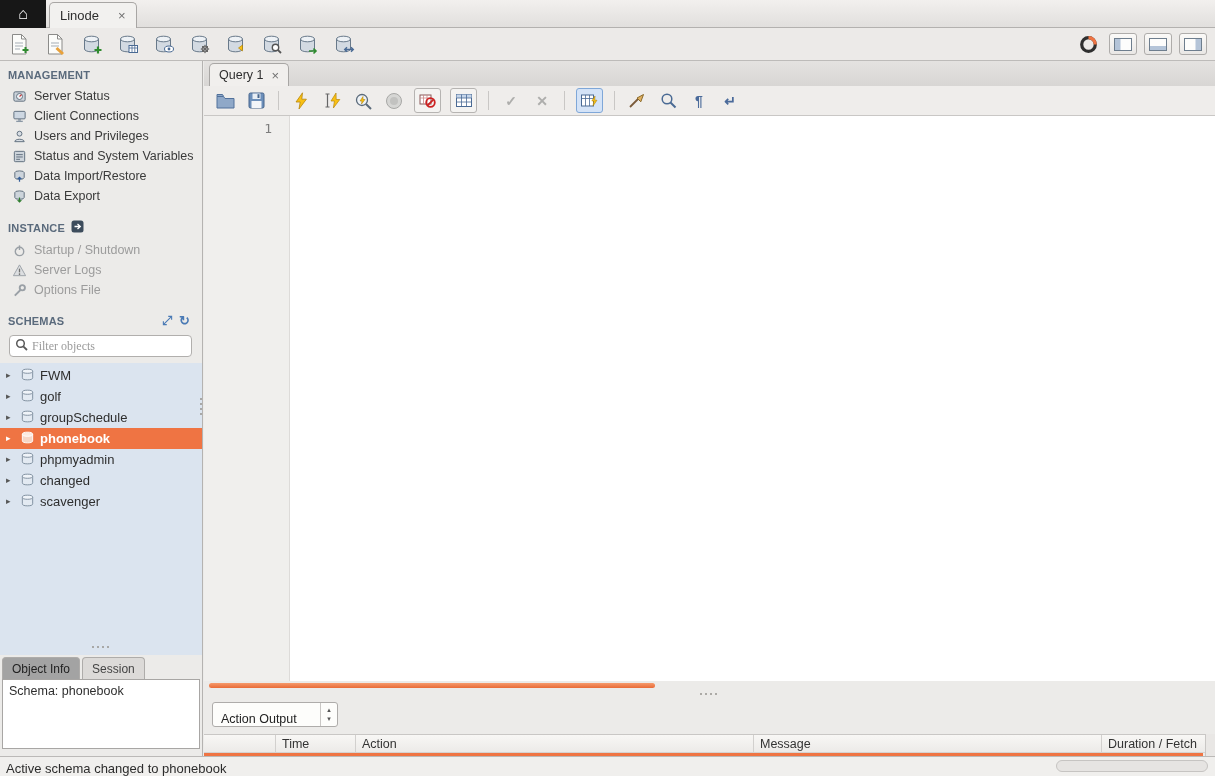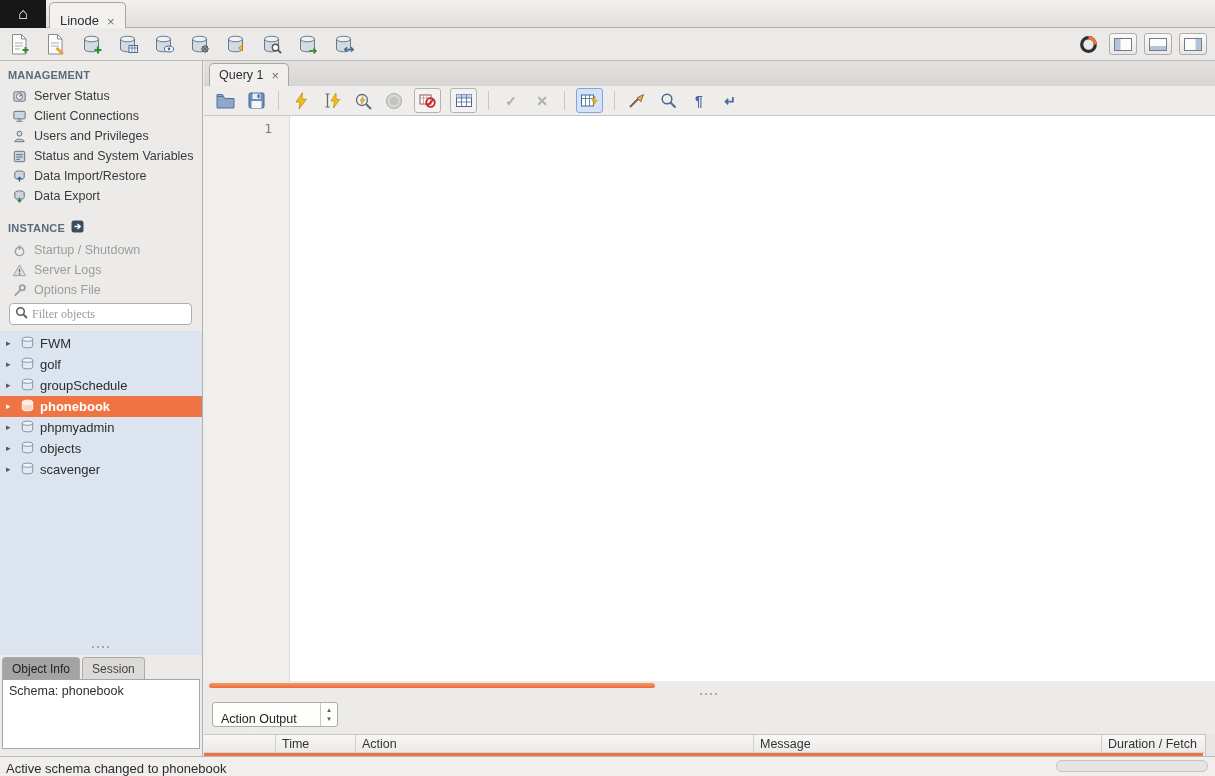--- a/index.html
+++ b/index.html
@@ -3,21 +3,21 @@
 <meta charset="utf-8">
 <style>
   *{box-sizing:border-box;margin:0;padding:0}
   html,body{width:1215px;height:776px}
   body{font-family:"Liberation Sans",sans-serif;font-size:12.5px;color:#2e2e2e;background:#ecebe9;overflow:hidden}
   .app{position:relative;width:1215px;height:776px;background:#ecebe9}
 
   
   .titlebar{position:absolute;left:0;top:0;width:100%;height:28px;background:linear-gradient(#f2f0ee,#e1dfdd);border-bottom:1px solid #b3b1af}
   .home-tab{position:absolute;left:0;top:0;width:46px;height:28px;background:#171717;color:#fff;display:flex;align-items:center;justify-content:center;font-size:16px;cursor:pointer}
-  .conn-tab{position:absolute;left:49px;top:2px;height:26px;padding:0 10px;display:flex;align-items:flex-end;gap:8px;background:#f2f1ef;border:1px solid #a8a6a4;border-bottom:none;border-radius:5px 5px 0 0;font-size:13px}
+  .conn-tab{position:absolute;left:49px;top:2px;height:26px;padding:0 10px;display:flex;align-items:center;gap:19px;background:#f2f1ef;border:1px solid #a8a6a4;border-bottom:none;border-radius:5px 5px 0 0;font-size:13px}
   .tab-close{color:#707070;font-size:13px;line-height:1;cursor:pointer}
 
   
   .main-toolbar{position:absolute;left:0;top:28px;width:100%;height:33px;background:#eceae8;border-bottom:1px solid #bdbbb9;display:flex;align-items:center;padding:0 8px 0 6px;gap:9px}
   .tbi{width:27px;height:27px;display:flex;align-items:center;justify-content:center;cursor:pointer;border-radius:3px}
   .toolbar-right{margin-left:auto;display:flex;align-items:center;gap:7px}
   .ptog{width:28px;height:22px;border:1px solid #aeacaa;border-radius:3px;background:linear-gradient(#fbfaf8,#e9e7e5);display:flex;align-items:center;justify-content:center;cursor:pointer}
 
   
   .sidebar{position:absolute;left:0;top:61px;width:203px;height:695px;background:#ecebe9;border-right:1px solid #b5b3b1;display:flex;flex-direction:column;overflow:hidden}
@@ -299,20 +299,31 @@
     <div class="side-item disabled">
       <span class="ic">
           <svg width="15" height="15" viewBox="0 0 16 16">
             <path d="M3 13.5 L9 7.5" stroke="#9aa0a6" stroke-width="2"></path>
             <circle cx="11" cy="5" r="2.8" fill="none" stroke="#9aa0a6" stroke-width="2"></circle>
           </svg>
         </span>
       <span class="lbl">Options File</span>
     </div>
 
+    <div class="section-title schemas-head" style="padding-top:14px">
+      <span>SCHEMAS</span>
+      <span class="sp"></span>
+      <span class="mini-ic">
+          <svg width="11" height="11" viewBox="0 0 12 12">
+            <path d="M1.5 10.5 L10.5 1.5" stroke="#4a7ab5" stroke-width="1.2"></path>
+            <path d="M6.8 1.5 h3.7 v3.7 M5.2 10.5 H1.5 V6.8" fill="none" stroke="#4a7ab5" stroke-width="1.2"></path>
+          </svg>
+        </span>
+      <span class="mini-ic">↻</span>
+    </div>
 
     <div class="filter-box">
       <span><svg width="13" height="13" viewBox="0 0 13 13">
             <circle cx="5.5" cy="5.5" r="3.8" fill="none" stroke="#5a5a5a" stroke-width="1.5"></circle>
             <path d="M8.3 8.3 L12 12" stroke="#5a5a5a" stroke-width="1.8"></path>
           </svg></span>
       <input placeholder="Filter objects" style="">
     </div>
 
     <div class="schema-list">
@@ -355,21 +366,21 @@
               <ellipse cx="8" cy="4.5" rx="5.5" ry="2.2" fill="#f0f4f9" stroke="#7d8d9d"></ellipse>
             </svg></span>
         <span class="nm">phpmyadmin</span>
       </div>
       <div class="schema-row">
         <span class="tri">▸</span>
         <span><svg width="15" height="15" viewBox="0 0 16 16">
               <path d="M2.5 4.5 v7 a5.5 2.2 0 0 0 11 0 v-7" fill="#e3eaf2" stroke="#7d8d9d"></path>
               <ellipse cx="8" cy="4.5" rx="5.5" ry="2.2" fill="#f0f4f9" stroke="#7d8d9d"></ellipse>
             </svg></span>
-        <span class="nm">objects</span>
+        <span class="nm">changed</span>
       </div>
       <div class="schema-row">
         <span class="tri">▸</span>
         <span><svg width="15" height="15" viewBox="0 0 16 16">
               <path d="M2.5 4.5 v7 a5.5 2.2 0 0 0 11 0 v-7" fill="#e3eaf2" stroke="#7d8d9d"></path>
               <ellipse cx="8" cy="4.5" rx="5.5" ry="2.2" fill="#f0f4f9" stroke="#7d8d9d"></ellipse>
             </svg></span>
         <span class="nm">scavenger</span>
       </div>
     </div>

